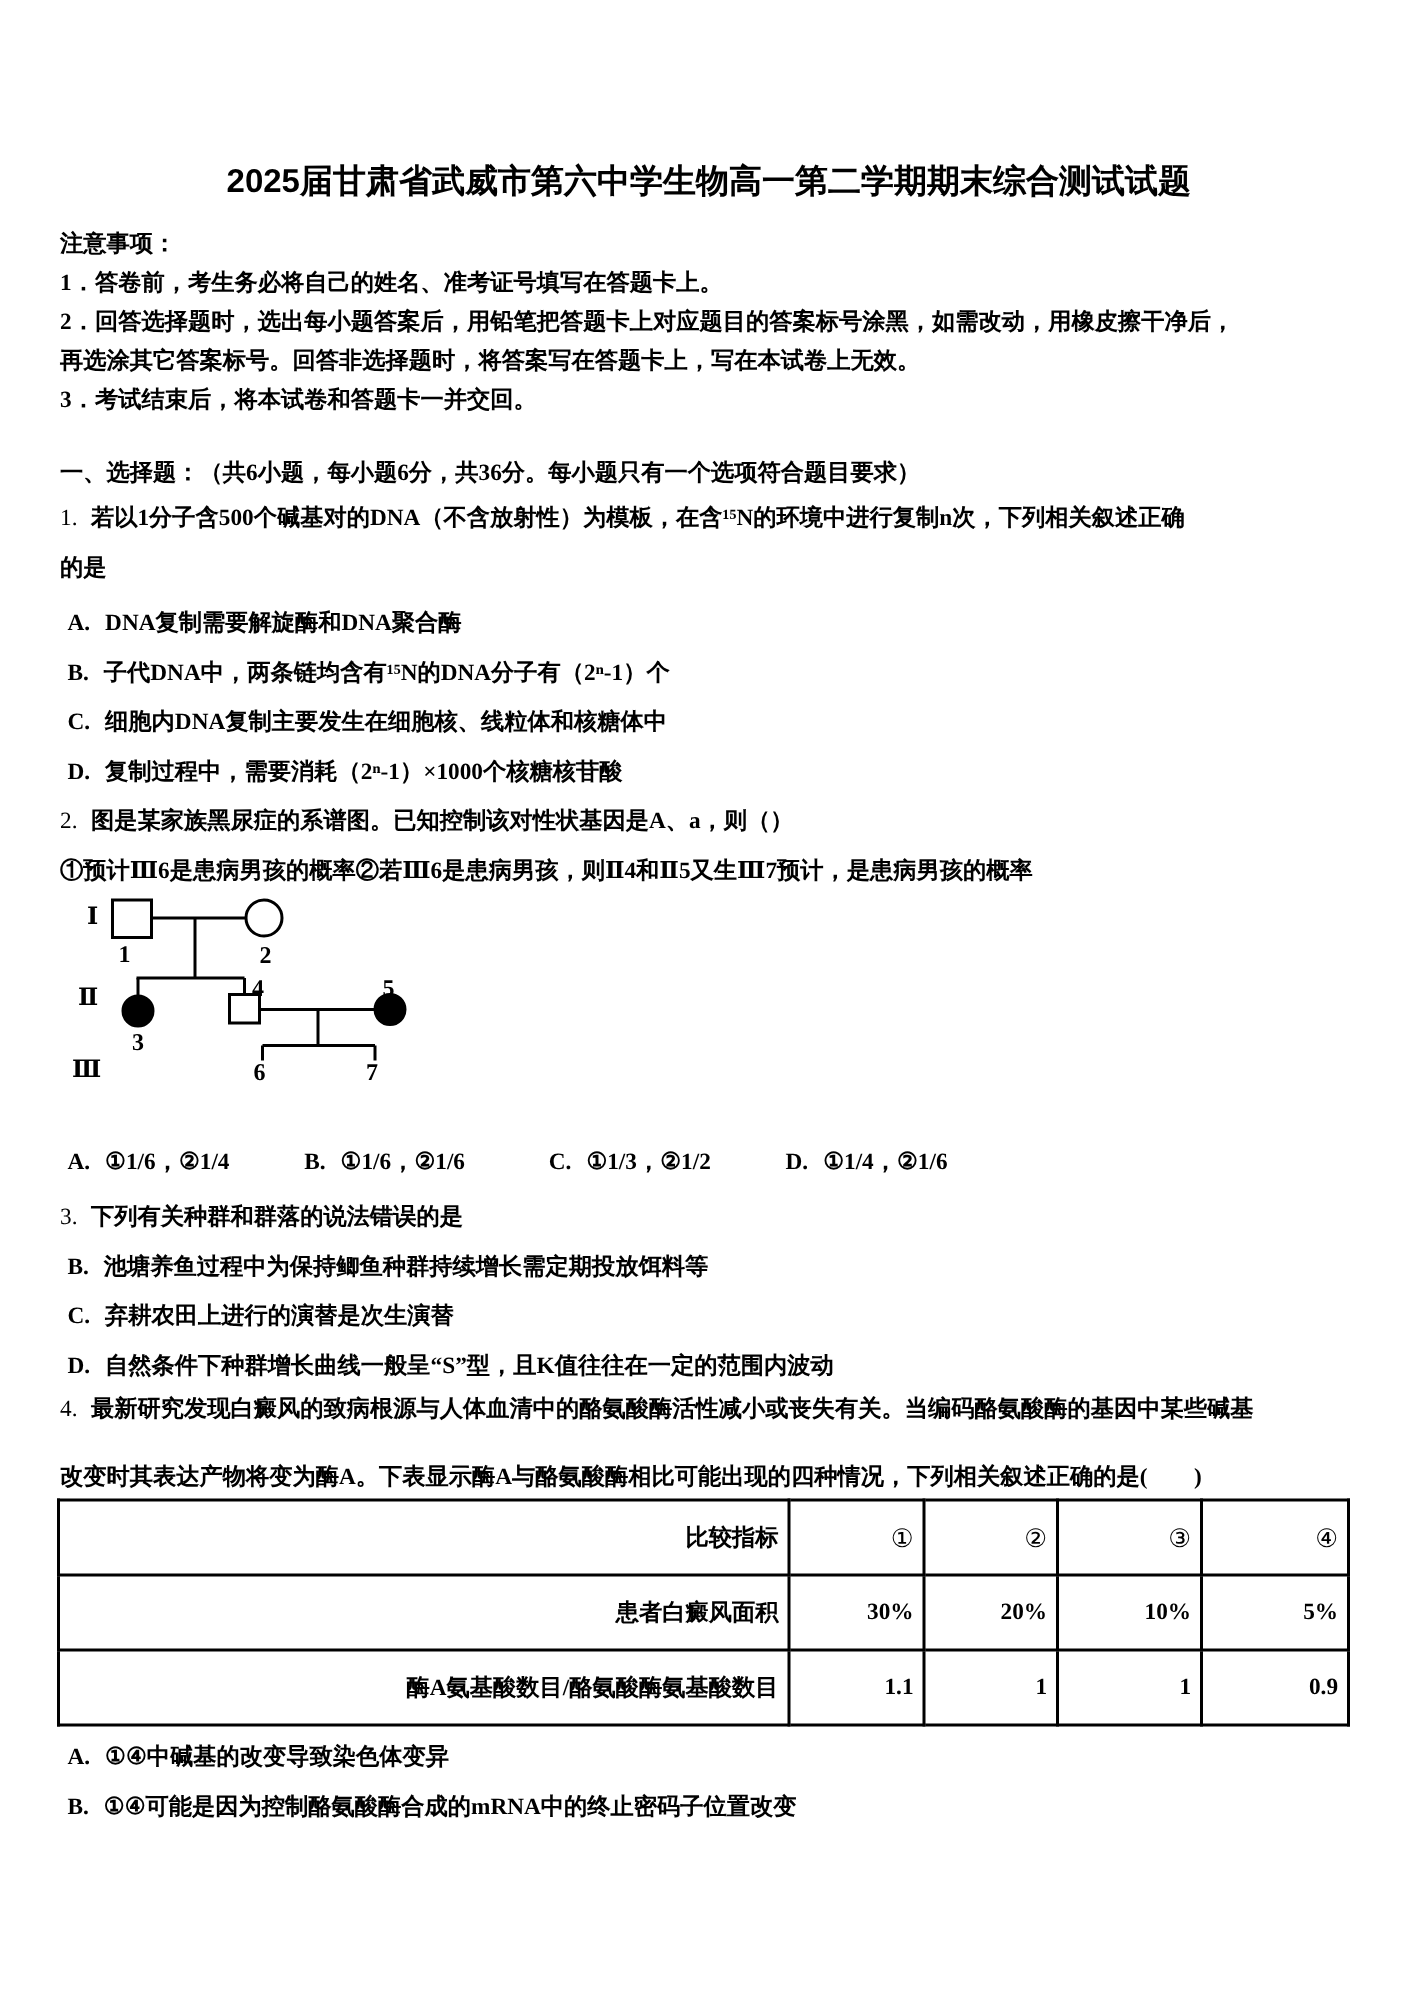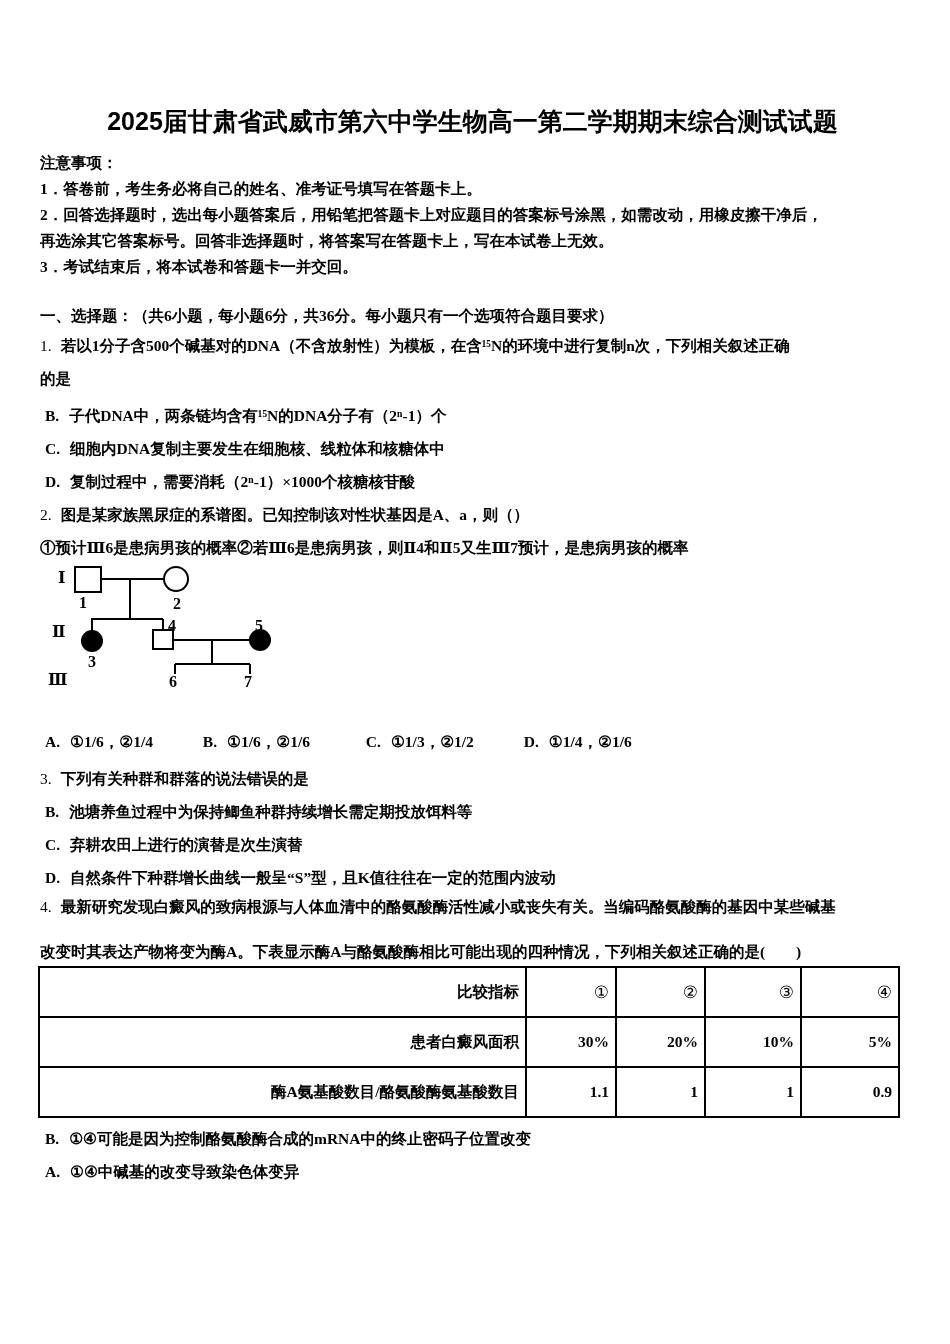--- a/index.html
+++ b/index.html
@@ -6,21 +6,21 @@
   body {
     width:950px; height:1344px; overflow:hidden; color:#000;
     font-family:"Liberation Serif","DejaVu Serif",serif;
     font-size:15.5px;
   }
   .page { padding:0 45px 0 40px; }
 
   .title {
     margin:0; padding-top:104px; text-align:center;
     font-family:"Liberation Sans","DejaVu Sans",sans-serif;
-    font-weight:bold; font-size:25px; line-height:34px;
+    font-weight:bold; font-size:22px; line-height:34px;
   }
 
   .notice { margin-top:12px; font-weight:bold; line-height:26px; }
   .nline { min-height:26px; }
 
   .sec-header { margin-top:22px; font-weight:bold; line-height:27px; }
 
   .stem { font-weight:bold; line-height:33px; }
   .stem-wide { font-weight:bold; line-height:45px; margin-top:-10px; }
   .qnum { font-weight:normal; margin-right:9px; }
@@ -71,20 +71,21 @@
   </section>
 
   <div class="sec-header">一、选择题：（共6小题，每小题6分，共36分。每小题只有一个选项符合题目要求）</div>
 
   <div class="q q1">
     <div class="stem">
       <span class="qnum">1.</span><span>若以1分子含500个碱基对的DNA（不含放射性）为模板，在含¹⁵N的环境中进行复制n次，下列相关叙述正确</span>
       <div>的是</div>
     </div>
     <div class="opts">
+      <div class="opt"><span class="letter">A.</span><span>DNA复制需要解旋酶和DNA聚合酶</span></div>
       <div class="opt"><span class="letter">B.</span><span>子代DNA中，两条链均含有¹⁵N的DNA分子有（2ⁿ-1）个</span></div>
       <div class="opt"><span class="letter">C.</span><span>细胞内DNA复制主要发生在细胞核、线粒体和核糖体中</span></div>
       <div class="opt"><span class="letter">D.</span><span>复制过程中，需要消耗（2ⁿ-1）×1000个核糖核苷酸</span></div>
     </div>
   </div>
 
   <div class="q q2">
     <div class="stem">
       <span class="qnum">2.</span><span>图是某家族黑尿症的系谱图。已知控制该对性状基因是A、a，则（）</span>
     </div>
@@ -174,18 +175,18 @@
           <td>酶A氨基酸数目/酪氨酸酶氨基酸数目</td>
           <td class="val">1.1</td>
           <td class="val">1</td>
           <td class="val">1</td>
           <td class="val">0.9</td>
         </tr>
       </tbody>
     </table>
 
     <div class="opts q4-opts">
+      <div class="opt"><span class="letter">A.</span><span>①④中碱基的改变导致染色体变异</span></div>
       <div class="opt"><span class="letter">B.</span><span>①④可能是因为控制酪氨酸酶合成的mRNA中的终止密码子位置改变</span></div>
-      <div class="opt"><span class="letter">A.</span><span>①④中碱基的改变导致染色体变异</span></div>
     </div>
   </div>
 
 </div>
 
 </body></html>

